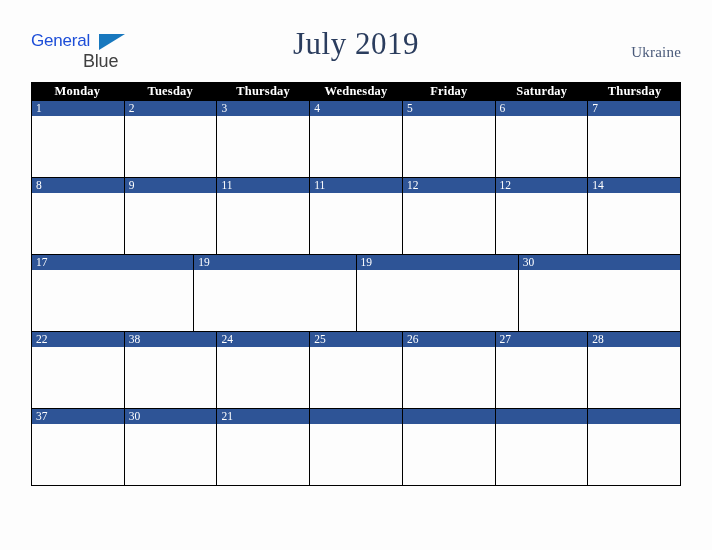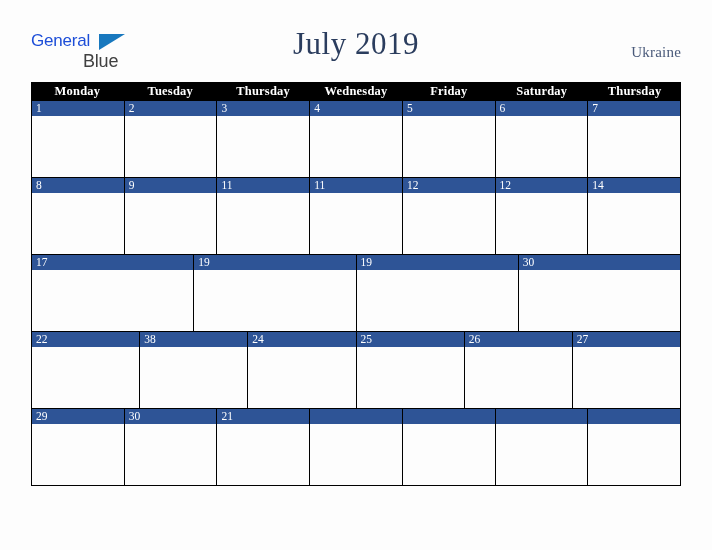--- a/index.html
+++ b/index.html
@@ -274,25 +274,29 @@
         <div class="day-body"></div>
       </div>
     <div class="day-cell">
         <div class="day-banner">26</div>
         <div class="day-body"></div>
       </div>
     <div class="day-cell">
         <div class="day-banner">27</div>
         <div class="day-body"></div>
       </div>
-  </div>
-
-  <div class="week-row">
-    <div class="day-cell">
-        <div class="day-banner">29</div>
+    <div class="day-cell">
+        <div class="day-banner">28</div>
+        <div class="day-body"></div>
+      </div>
+  </div>
+
+  <div class="week-row">
+    <div class="day-cell">
+        <div class="day-banner">37</div>
         <div class="day-body"></div>
       </div>
     <div class="day-cell">
         <div class="day-banner">30</div>
         <div class="day-body"></div>
       </div>
     <div class="day-cell">
         <div class="day-banner">21</div>
         <div class="day-body"></div>
       </div>

